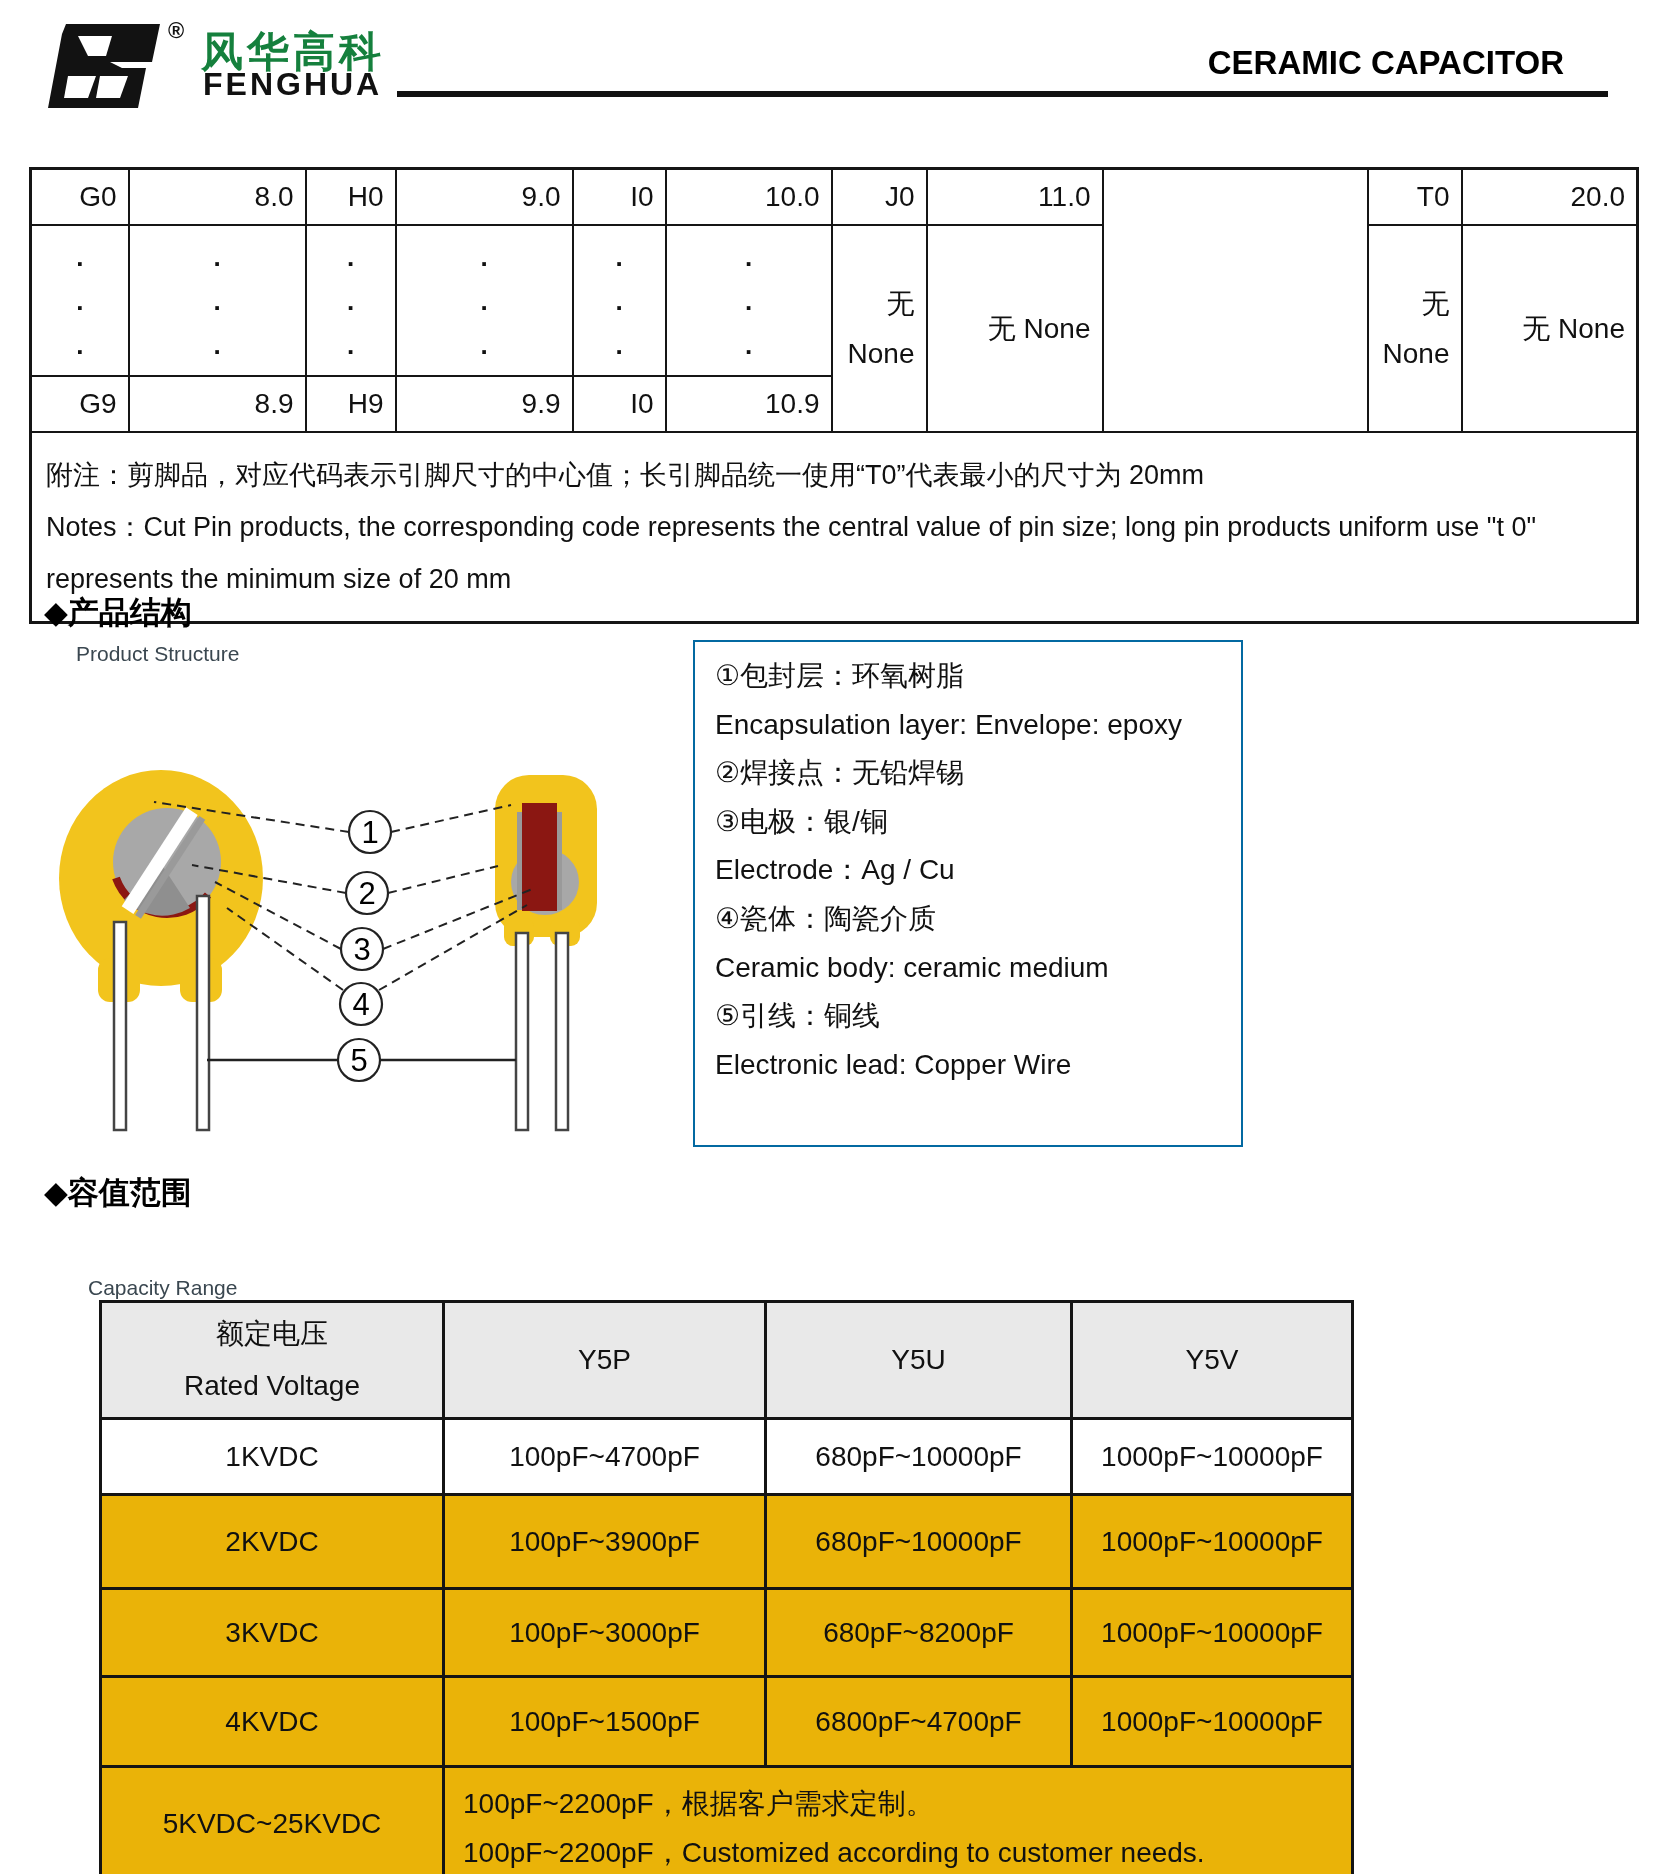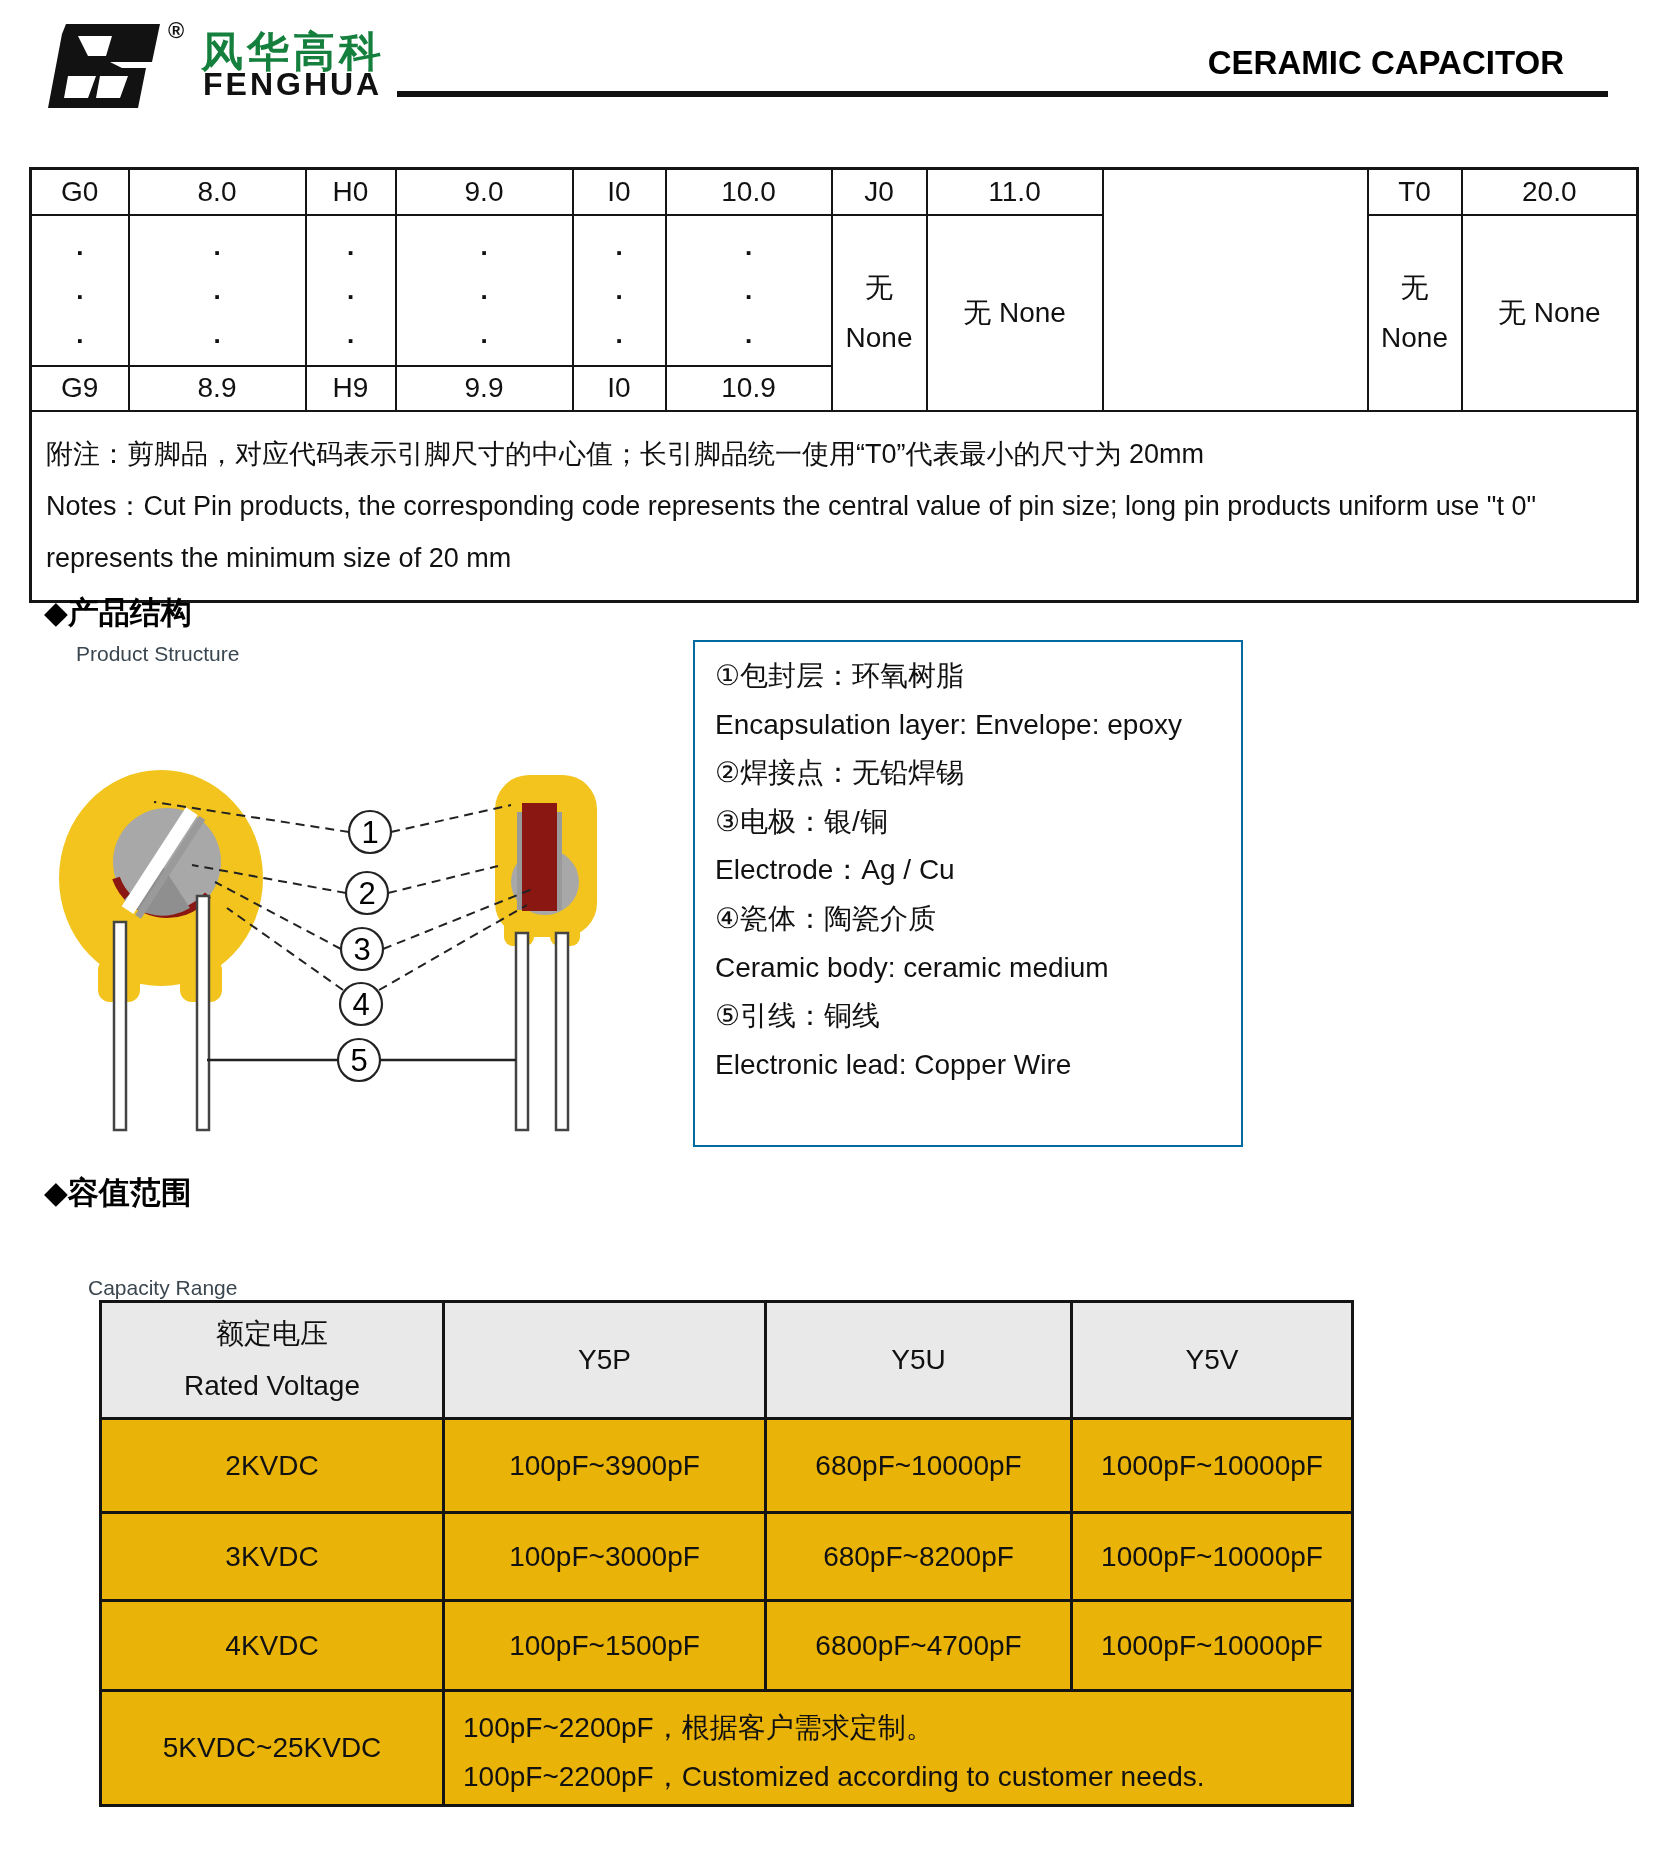--- a/index.html
+++ b/index.html
@@ -10,21 +10,21 @@
   
   .logo-mark{position:absolute;left:48px;top:24px;width:118px;height:84px;}
   .reg-mark{position:absolute;left:168px;top:18px;font-size:22px;font-weight:bold;color:#111;}
   .brand-cn{position:absolute;left:201px;top:24px;font-size:42px;font-weight:bold;letter-spacing:4px;color:#15803d;}
   .brand-en{position:absolute;left:203px;top:66px;font-size:32px;font-weight:600;letter-spacing:3px;color:#111;}
   .doc-title{position:absolute;right:92px;top:44px;font-size:33px;font-weight:bold;color:#000;}
   .header-rule{position:absolute;left:397px;top:91px;width:1211px;height:6px;background:#111;}
   
   table{border-collapse:collapse;table-layout:fixed;}
   .pin-table{position:absolute;left:29px;top:167px;width:1607px;border:3px solid #151515;font-size:28px;}
-  .pin-table td{border:2px solid #151515;text-align:center;vertical-align:middle;padding:0;}
+  .pin-table td{border:2px solid #151515;text-align:right;vertical-align:middle;padding:11px;}
   .pin-table .dots-cell .dotcol{display:flex;flex-direction:column;align-items:center;justify-content:center;gap:30px;}
   .pin-table .dots-cell span{line-height:14px;font-size:26px;font-weight:bold;}
   .none-stack div{line-height:50px;}
   .notes-cell{text-align:left !important;padding:16px 14px !important;font-size:27px;}
   .notes-cell div{line-height:52px;}
   
   .sec-heading-cn{position:absolute;font-size:31px;font-weight:bold;color:#000;}
   .sec-heading-en{position:absolute;font-size:21px;color:#3a4750;}
   
   .legend-box{
@@ -241,20 +241,26 @@
     <tbody>
         <tr style="height:117px;">
       <td class="hdr">
         <div>额定电压</div>
         <div>Rated Voltage</div>
       </td>
       <td class="hdr">Y5P</td>
       <td class="hdr">Y5U</td>
       <td class="hdr">Y5V</td>
     </tr>
+    <tr style="height:76px;">
+      <td>1KVDC</td>
+      <td>100pF~4700pF</td>
+      <td>680pF~10000pF</td>
+      <td>1000pF~10000pF</td>
+    </tr>
     <tr style="height:94px;">
       <td class="shade">2KVDC</td>
       <td class="shade">100pF~3900pF</td>
       <td class="shade">680pF~10000pF</td>
       <td class="shade">1000pF~10000pF</td>
     </tr>
     <tr style="height:88px;">
       <td class="shade">3KVDC</td>
       <td class="shade">100pF~3000pF</td>
       <td class="shade">680pF~8200pF</td>

